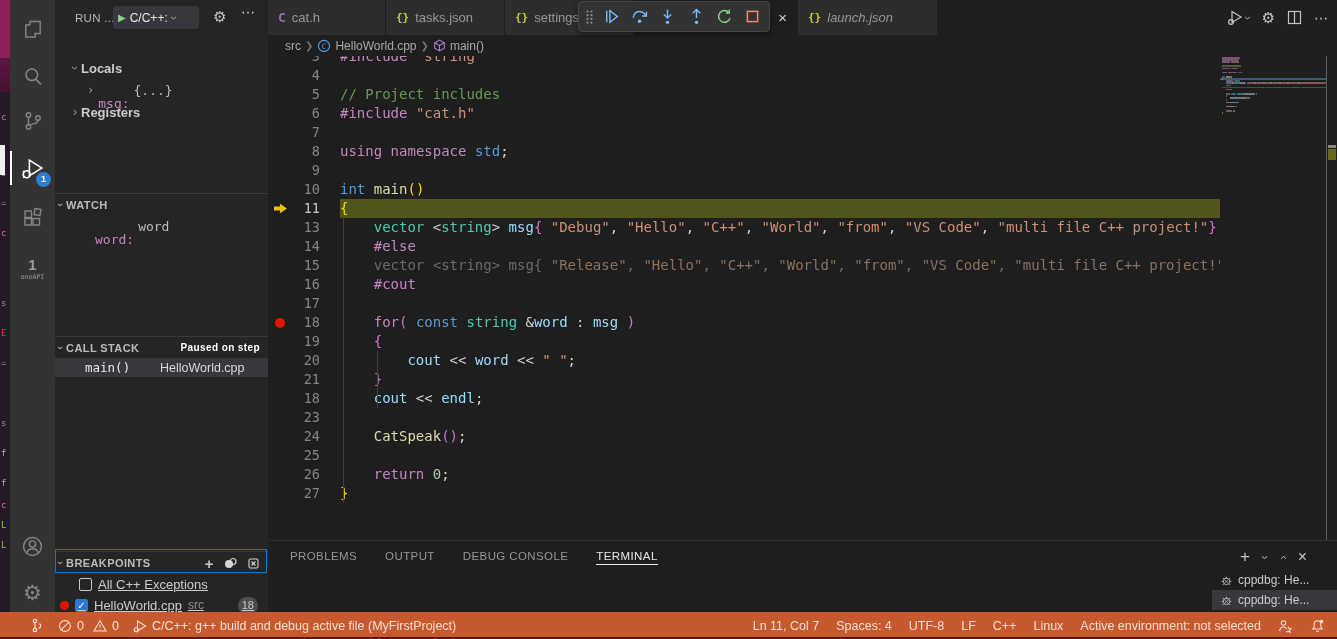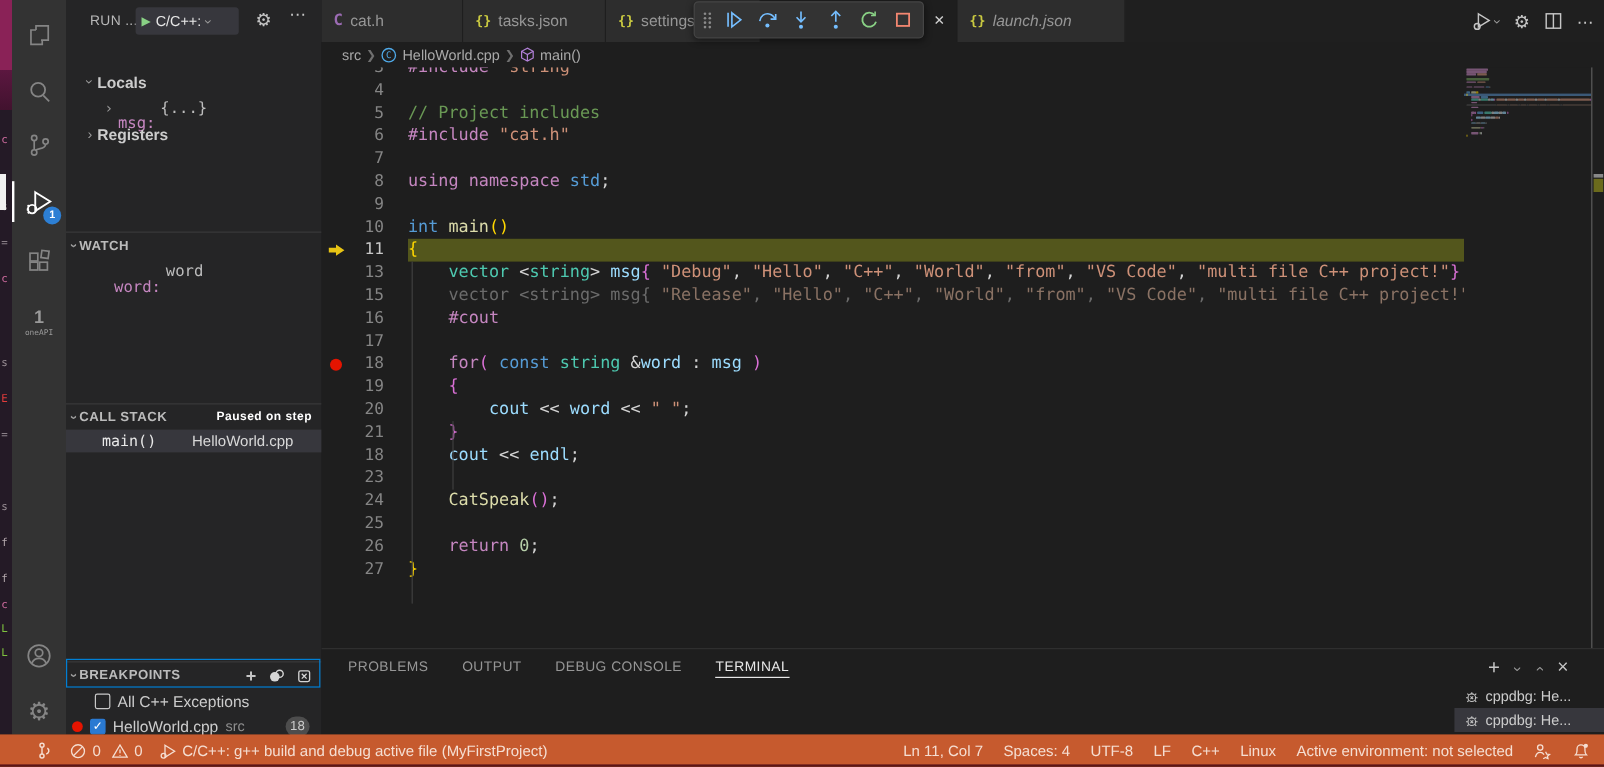--- a/index.html
+++ b/index.html
@@ -45,21 +45,21 @@
   .tree-row .bold { font-weight:bold; }
   .mono { font-family:"DejaVu Sans Mono", monospace; font-size:13px; }
   .vname { color:#c586c0;margin-top:26px; }
   .vval { color:#bdbdbd; }
   .paused-badge { position:absolute; right:8px; font-size:10px; font-weight:bold; color:#fff; }
   .cs-row { position:absolute; left:0; right:0; height:19px; background:#37373d; display:flex; align-items:center; }
   .cs-frame { position:absolute; left:30px; font-family:"DejaVu Sans Mono", monospace; font-size:12.5px; color:#e8e8e8; }
   .cs-file { position:absolute; left:105px; font-size:12.5px; color:#d8d8d8; }
   .bp-sec-border { position:absolute; left:0; right:1px; top:549px; height:24px; border:1px solid #007fd4; pointer-events:none; }
   .bp-icons { position:absolute; right:8px; top:0; height:22px; display:flex; align-items:center; gap:10px; color:#c5c5c5; }
-  .bp-row { position:absolute; left:0; right:0; height:20px; display:flex; align-items:center; gap:6px; }
+  .bp-row { position:absolute; left:0; right:0; height:20px; display:flex; align-items:center; gap:6px;text-decoration:underline; }
   .checkbox { width:13px; height:13px; border:1.4px solid #c8c8c8; border-radius:2px; background:transparent; flex:none; }
   .checkbox.checked { background:#2a7ad2; border-color:#2a7ad2; color:#fff; font-size:10px; line-height:12px; text-align:center; }
   .bp-dot-side { width:9px; height:9px; border-radius:50%; background:#e51400; flex:none; margin-left:5px; }
   .dim { color:#8f8f8f; font-size:12px; }
   .count-badge { margin-left:auto; margin-right:10px; min-width:18px; height:17px; border-radius:9px; background:#4d4d4d;
     color:#ccc; font-size:11px; line-height:17px; text-align:center; padding:0 4px; }
 
   
   .main { position:absolute; left:268px; top:0; right:0; height:612px; background:#1e1e1e; }
 
@@ -409,20 +409,21 @@
           <div class="row"><div class="gut"><div class="marks"></div><div class="num">5</div></div><div class="txt"><span style="color: rgb(106, 153, 85);">// Project includes</span></div></div>
           <div class="row"><div class="gut"><div class="marks"></div><div class="num">6</div></div><div class="txt"><span style="color: rgb(197, 134, 192);">#include</span><span style="color: rgb(212, 212, 212);"> </span><span style="color: rgb(206, 145, 120);">"cat.h"</span></div></div>
           <div class="row"><div class="gut"><div class="marks"></div><div class="num">7</div></div><div class="txt"></div></div>
           <div class="row"><div class="gut"><div class="marks"></div><div class="num">8</div></div><div class="txt"><span style="color: rgb(197, 134, 192);">using</span><span style="color: rgb(212, 212, 212);"> </span><span style="color: rgb(197, 134, 192);">namespace</span><span style="color: rgb(212, 212, 212);"> </span><span style="color: rgb(86, 156, 214);">std</span><span style="color: rgb(212, 212, 212);">;</span></div></div>
           <div class="row"><div class="gut"><div class="marks"></div><div class="num">9</div></div><div class="txt"></div></div>
           <div class="row"><div class="gut"><div class="marks"></div><div class="num">10</div></div><div class="txt"><span style="color: rgb(86, 156, 214);">int</span><span style="color: rgb(212, 212, 212);"> </span><span style="color: rgb(220, 220, 170);">main</span><span style="color: rgb(255, 215, 0);">()</span></div></div>
           <div class="row cur"><div class="gut"><div class="marks"><svg class="cur-arrow" width="15" height="11" viewBox="0 0 15 11">
                   <path d="M1 3.5h6V.8L14 5.5 7 10.2V7.5H1z" fill="#e8c414"></path>
                 </svg></div><div class="num">11</div></div><div class="txt"><span style="color: rgb(255, 215, 0);">{</span></div></div>
           <div class="row"><div class="gut"><div class="marks"></div><div class="num">13</div></div><div class="txt"><span style="color: rgb(212, 212, 212);">    </span><span style="color: rgb(78, 201, 176);">vector</span><span style="color: rgb(212, 212, 212);"> &lt;</span><span style="color: rgb(78, 201, 176);">string</span><span style="color: rgb(212, 212, 212);">&gt; </span><span style="color: rgb(156, 220, 254);">msg</span><span style="color: rgb(218, 112, 214);">{</span><span style="color: rgb(212, 212, 212);"> </span><span style="color: rgb(206, 145, 120);">"Debug"</span><span style="color: rgb(212, 212, 212);">, </span><span style="color: rgb(206, 145, 120);">"Hello"</span><span style="color: rgb(212, 212, 212);">, </span><span style="color: rgb(206, 145, 120);">"C++"</span><span style="color: rgb(212, 212, 212);">, </span><span style="color: rgb(206, 145, 120);">"World"</span><span style="color: rgb(212, 212, 212);">, </span><span style="color: rgb(206, 145, 120);">"from"</span><span style="color: rgb(212, 212, 212);">, </span><span style="color: rgb(206, 145, 120);">"VS Code"</span><span style="color: rgb(212, 212, 212);">, </span><span style="color: rgb(206, 145, 120);">"multi file C++ project!"</span><span style="color: rgb(218, 112, 214);">}</span></div></div>
+          <div class="row"><div class="gut"><div class="marks"></div><div class="num">14</div></div><div class="txt"><span style="color: rgb(212, 212, 212);">    </span><span style="color: rgb(197, 134, 192);">#else</span></div></div>
           <div class="row"><div class="gut"><div class="marks"></div><div class="num">15</div></div><div class="txt"><span style="color: rgb(107, 107, 107);">    vector &lt;string&gt; msg{ </span><span style="color: rgb(138, 114, 100);">"Release"</span><span style="color: rgb(107, 107, 107);">, </span><span style="color: rgb(138, 114, 100);">"Hello"</span><span style="color: rgb(107, 107, 107);">, </span><span style="color: rgb(138, 114, 100);">"C++"</span><span style="color: rgb(107, 107, 107);">, </span><span style="color: rgb(138, 114, 100);">"World"</span><span style="color: rgb(107, 107, 107);">, </span><span style="color: rgb(138, 114, 100);">"from"</span><span style="color: rgb(107, 107, 107);">, </span><span style="color: rgb(138, 114, 100);">"VS Code"</span><span style="color: rgb(107, 107, 107);">, </span><span style="color: rgb(138, 114, 100);">"multi file C++ project!"</span></div></div>
           <div class="row"><div class="gut"><div class="marks"></div><div class="num">16</div></div><div class="txt"><span style="color: rgb(212, 212, 212);">    </span><span style="color: rgb(197, 134, 192);">#cout</span></div></div>
           <div class="row"><div class="gut"><div class="marks"></div><div class="num">17</div></div><div class="txt"></div></div>
           <div class="row"><div class="gut"><div class="marks"><div class="bp-dot"></div></div><div class="num">18</div></div><div class="txt"><span style="color: rgb(212, 212, 212);">    </span><span style="color: rgb(197, 134, 192);">for</span><span style="color: rgb(218, 112, 214);">(</span><span style="color: rgb(212, 212, 212);"> </span><span style="color: rgb(86, 156, 214);">const</span><span style="color: rgb(212, 212, 212);"> </span><span style="color: rgb(78, 201, 176);">string</span><span style="color: rgb(212, 212, 212);"> &amp;</span><span style="color: rgb(156, 220, 254);">word</span><span style="color: rgb(212, 212, 212);"> : </span><span style="color: rgb(156, 220, 254);">msg</span><span style="color: rgb(212, 212, 212);"> </span><span style="color: rgb(218, 112, 214);">)</span></div></div>
           <div class="row"><div class="gut"><div class="marks"></div><div class="num">19</div></div><div class="txt"><span style="color: rgb(212, 212, 212);">    </span><span style="color: rgb(218, 112, 214);">{</span></div></div>
           <div class="row"><div class="gut"><div class="marks"></div><div class="num">20</div></div><div class="txt"><span style="color: rgb(212, 212, 212);">        </span><span style="color: rgb(156, 220, 254);">cout</span><span style="color: rgb(212, 212, 212);"> &lt;&lt; </span><span style="color: rgb(156, 220, 254);">word</span><span style="color: rgb(212, 212, 212);"> &lt;&lt; </span><span style="color: rgb(206, 145, 120);">" "</span><span style="color: rgb(212, 212, 212);">;</span></div></div>
           <div class="row"><div class="gut"><div class="marks"></div><div class="num">21</div></div><div class="txt"><span style="color: rgb(212, 212, 212);">    </span><span style="color: rgb(218, 112, 214);">}</span></div></div>
           <div class="row"><div class="gut"><div class="marks"></div><div class="num">18</div></div><div class="txt"><span style="color: rgb(212, 212, 212);">    </span><span style="color: rgb(156, 220, 254);">cout</span><span style="color: rgb(212, 212, 212);"> &lt;&lt; </span><span style="color: rgb(156, 220, 254);">endl</span><span style="color: rgb(212, 212, 212);">;</span></div></div>
           <div class="row"><div class="gut"><div class="marks"></div><div class="num">23</div></div><div class="txt"></div></div>
           <div class="row"><div class="gut"><div class="marks"></div><div class="num">24</div></div><div class="txt"><span style="color: rgb(212, 212, 212);">    </span><span style="color: rgb(220, 220, 170);">CatSpeak</span><span style="color: rgb(218, 112, 214);">()</span><span style="color: rgb(212, 212, 212);">;</span></div></div>

